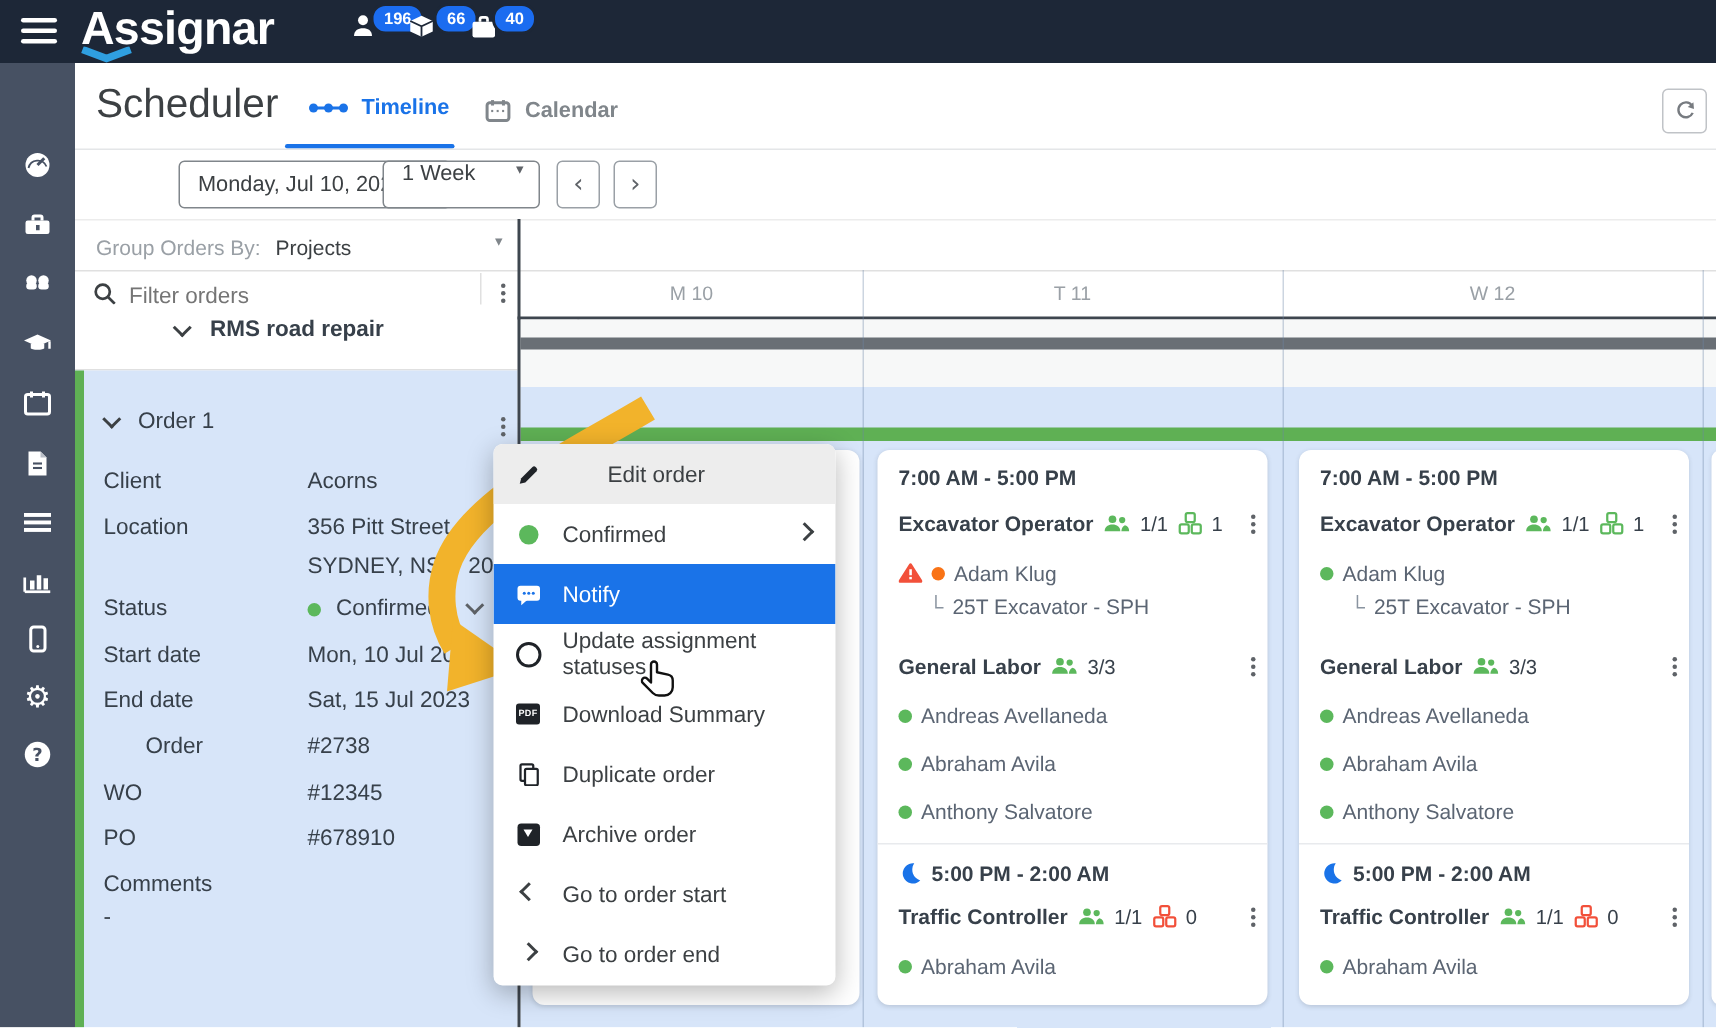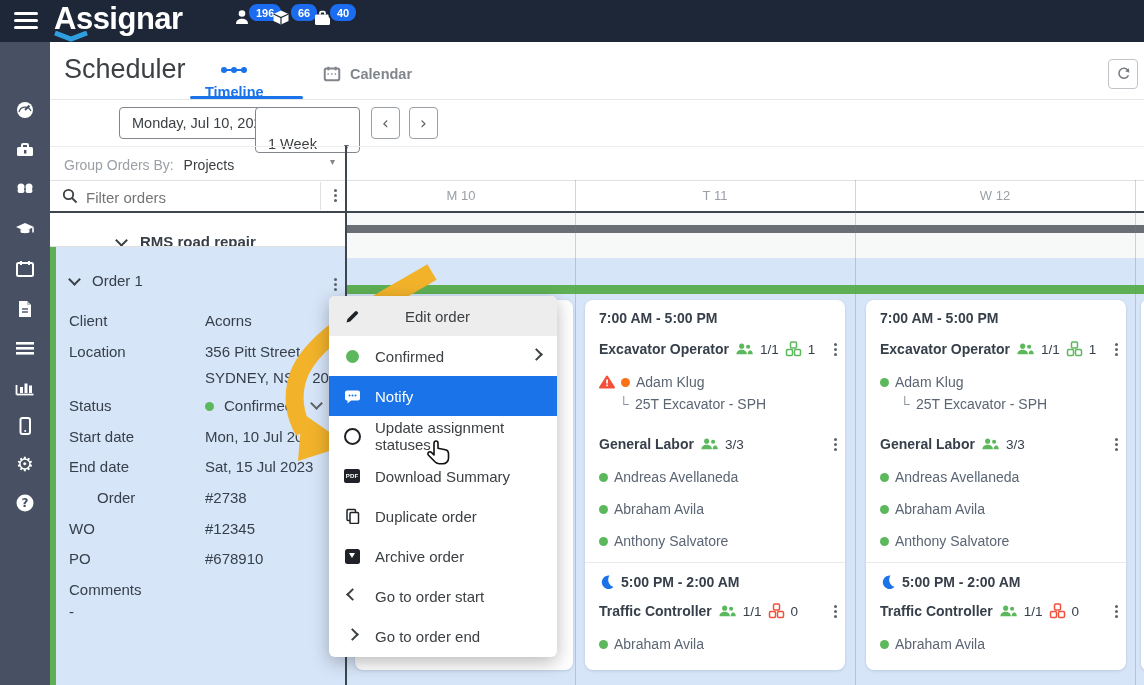--- a/index.html
+++ b/index.html
@@ -23,21 +23,21 @@
   .tab.active{color:#1a73e8;}
   .tab.inactive{color:#80868b;}
   .tab-underline{position:absolute;left:190px;top:96px;width:113px;height:3px;background:#1a73e8;border-radius:2px;}
   .hline{position:absolute;left:50px;width:1094px;height:1px;background:#e4e6e8;}
   .refresh-btn{position:absolute;left:1108px;top:59px;width:28px;height:28px;border:1px solid #c0c3c7;
                border-radius:4px;display:flex;align-items:center;justify-content:center;cursor:pointer;background:#fff;}
   
   .field-box{position:absolute;top:107px;height:30px;border:1px solid #80868b;border-radius:4px;
              font-size:14.5px;color:#3c4043;background:#fff;}
   input.field-box{padding:0 12px;font-family:"Liberation Sans",sans-serif;}
-  .select-box{display:flex;align-items:flex-end;justify-content:space-between;padding:14px 10px 0 12px;cursor:pointer;}
+  .select-box{display:flex;align-items:flex-start;justify-content:space-between;padding:0 10px 0 12px;cursor:pointer;}
   .nav-btn{position:absolute;top:107px;width:27px;height:30px;border:1px solid #9aa0a6;border-radius:4px;
            background:#fff;display:flex;align-items:center;justify-content:center;font-size:17px;color:#5f6368;cursor:pointer;}
   .glyph{font-family:"DejaVu Sans",sans-serif;}
   
   .groupby-label{color:#9aa0a6;}
   .row-line{position:absolute;left:50px;width:1094px;background:#e0e0e0;height:1px;}
   .darkline{position:absolute;left:50px;width:1094px;height:2px;background:#3e464f;}
   .kebab{position:relative;width:3px;height:3px;border-radius:50%;background:#5f6368;
          box-shadow:0 -5px 0 #5f6368,0 5px 0 #5f6368;cursor:pointer;}
   .chev{display:inline-block;width:7px;height:7px;border-right:2px solid #5f6368;border-bottom:2px solid #5f6368;
@@ -166,21 +166,21 @@
       <circle cx="11.2" cy="16" r="1" fill="#fff"></circle>
     </svg>
     <div class="side-ic glyph" style="top:411px;color:#fff;font-size:20px;line-height:22px;text-align:center;">⚙</div>
     <svg class="side-ic" style="top:450px;" viewBox="0 0 22 22">
       <circle cx="11" cy="11" r="8.5" fill="#fff"></circle>
       <text x="11" y="15" text-anchor="middle" font-size="12" font-weight="bold" fill="#475163" font-family="DejaVu Sans">?</text>
     </svg>
   </div>
 
   <div class="page-title">Scheduler</div>
-  <div class="tab active" style="left:205px;flex-direction:column;">
+  <div class="tab active" style="left:205px;">
     <svg width="28" height="12">
       <line x1="2" y1="6" x2="26" y2="6" stroke="#1a73e8" stroke-width="2"></line>
       <circle cx="4" cy="6" r="3" fill="#1a73e8"></circle>
         <circle cx="14" cy="6" r="3" fill="#1a73e8"></circle>
         <circle cx="24" cy="6" r="3" fill="#1a73e8"></circle>
     </svg>
     <span>Timeline</span>
   </div>
   <div class="tab-underline"></div>
   <div class="tab inactive" style="left:322px;">
@@ -220,21 +220,21 @@
 
   <svg class="abs" style="left:62px;top:188px;" width="16" height="16" viewBox="0 0 16 16">
     <circle cx="6.5" cy="6.5" r="4.7" fill="none" stroke="#3c4043" stroke-width="1.8"></circle>
     <line x1="10" y1="10" x2="14.5" y2="14.5" stroke="#3c4043" stroke-width="1.8"></line>
   </svg>
   <input class="abs" style="left: 84px; top: 183px; width: 225px; height: 26px; border: none; outline: none; font-size: 15px; color: rgb(60, 64, 67); font-family: &quot;Liberation Sans&quot;, sans-serif; background: transparent;" placeholder="Filter orders">
   <div class="abs" style="left:320px;top:182px;width:1px;height:28px;background:#e0e0e0;"></div>
   <div class="kebab abs" style="left:334px;top:194px;"></div>
   <div class="darkline" style="top:211px;"></div>
 
-  <div class="abs" style="left:50px;top:225px;width:295px;height:33px;background:#fff;">
+  <div class="abs" style="left:50px;top:203px;width:295px;height:33px;background:#fff;">
     <i class="chev abs" style="left:67px;top:14px;border-color:#3c4043;"></i>
     <span class="abs" style="left:90px;top:8px;font-size:15px;font-weight:700;color:#37404a;">RMS road repair</span>
     <div class="kebab abs" style="left:334px;top:15px;"></div>
   </div>
   <div class="row-line" style="top:246px;width:295px;"></div>
 
   <div class="order-panel"></div>
   <div class="green-strip"></div>
 
   <i class="chev abs" style="left:70px;top:278px;border-color:#3c4043;"></i>

